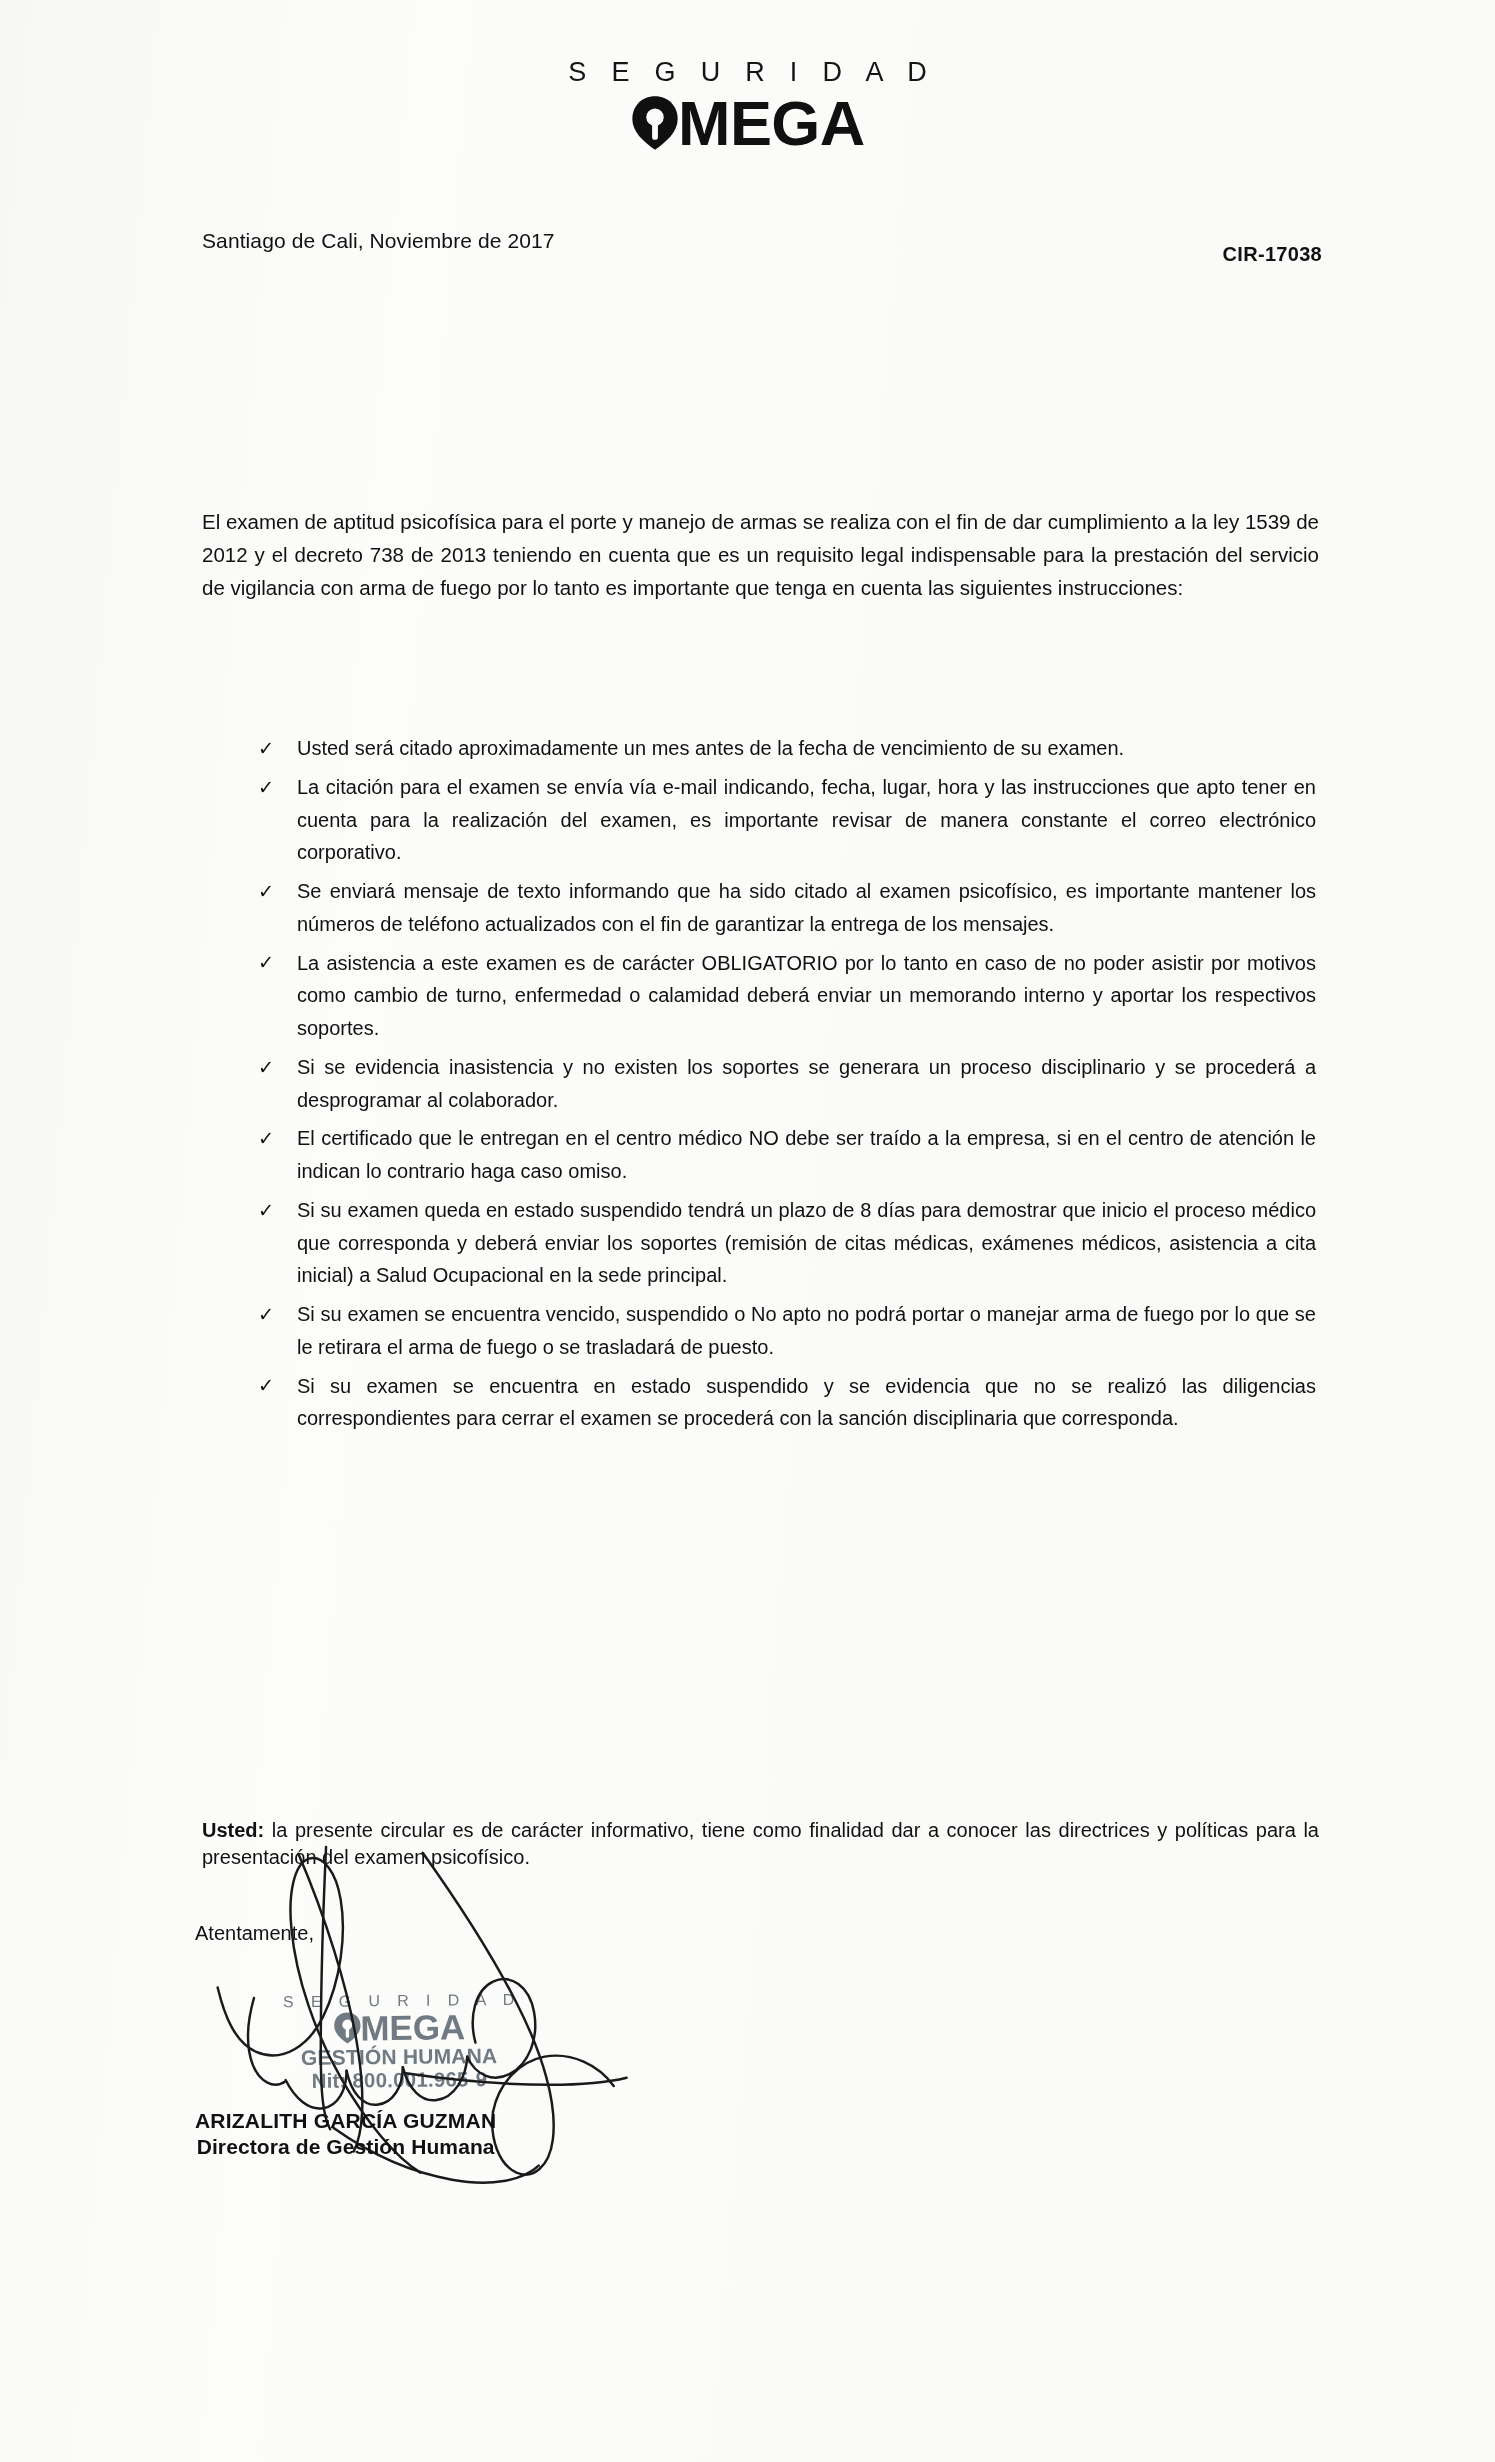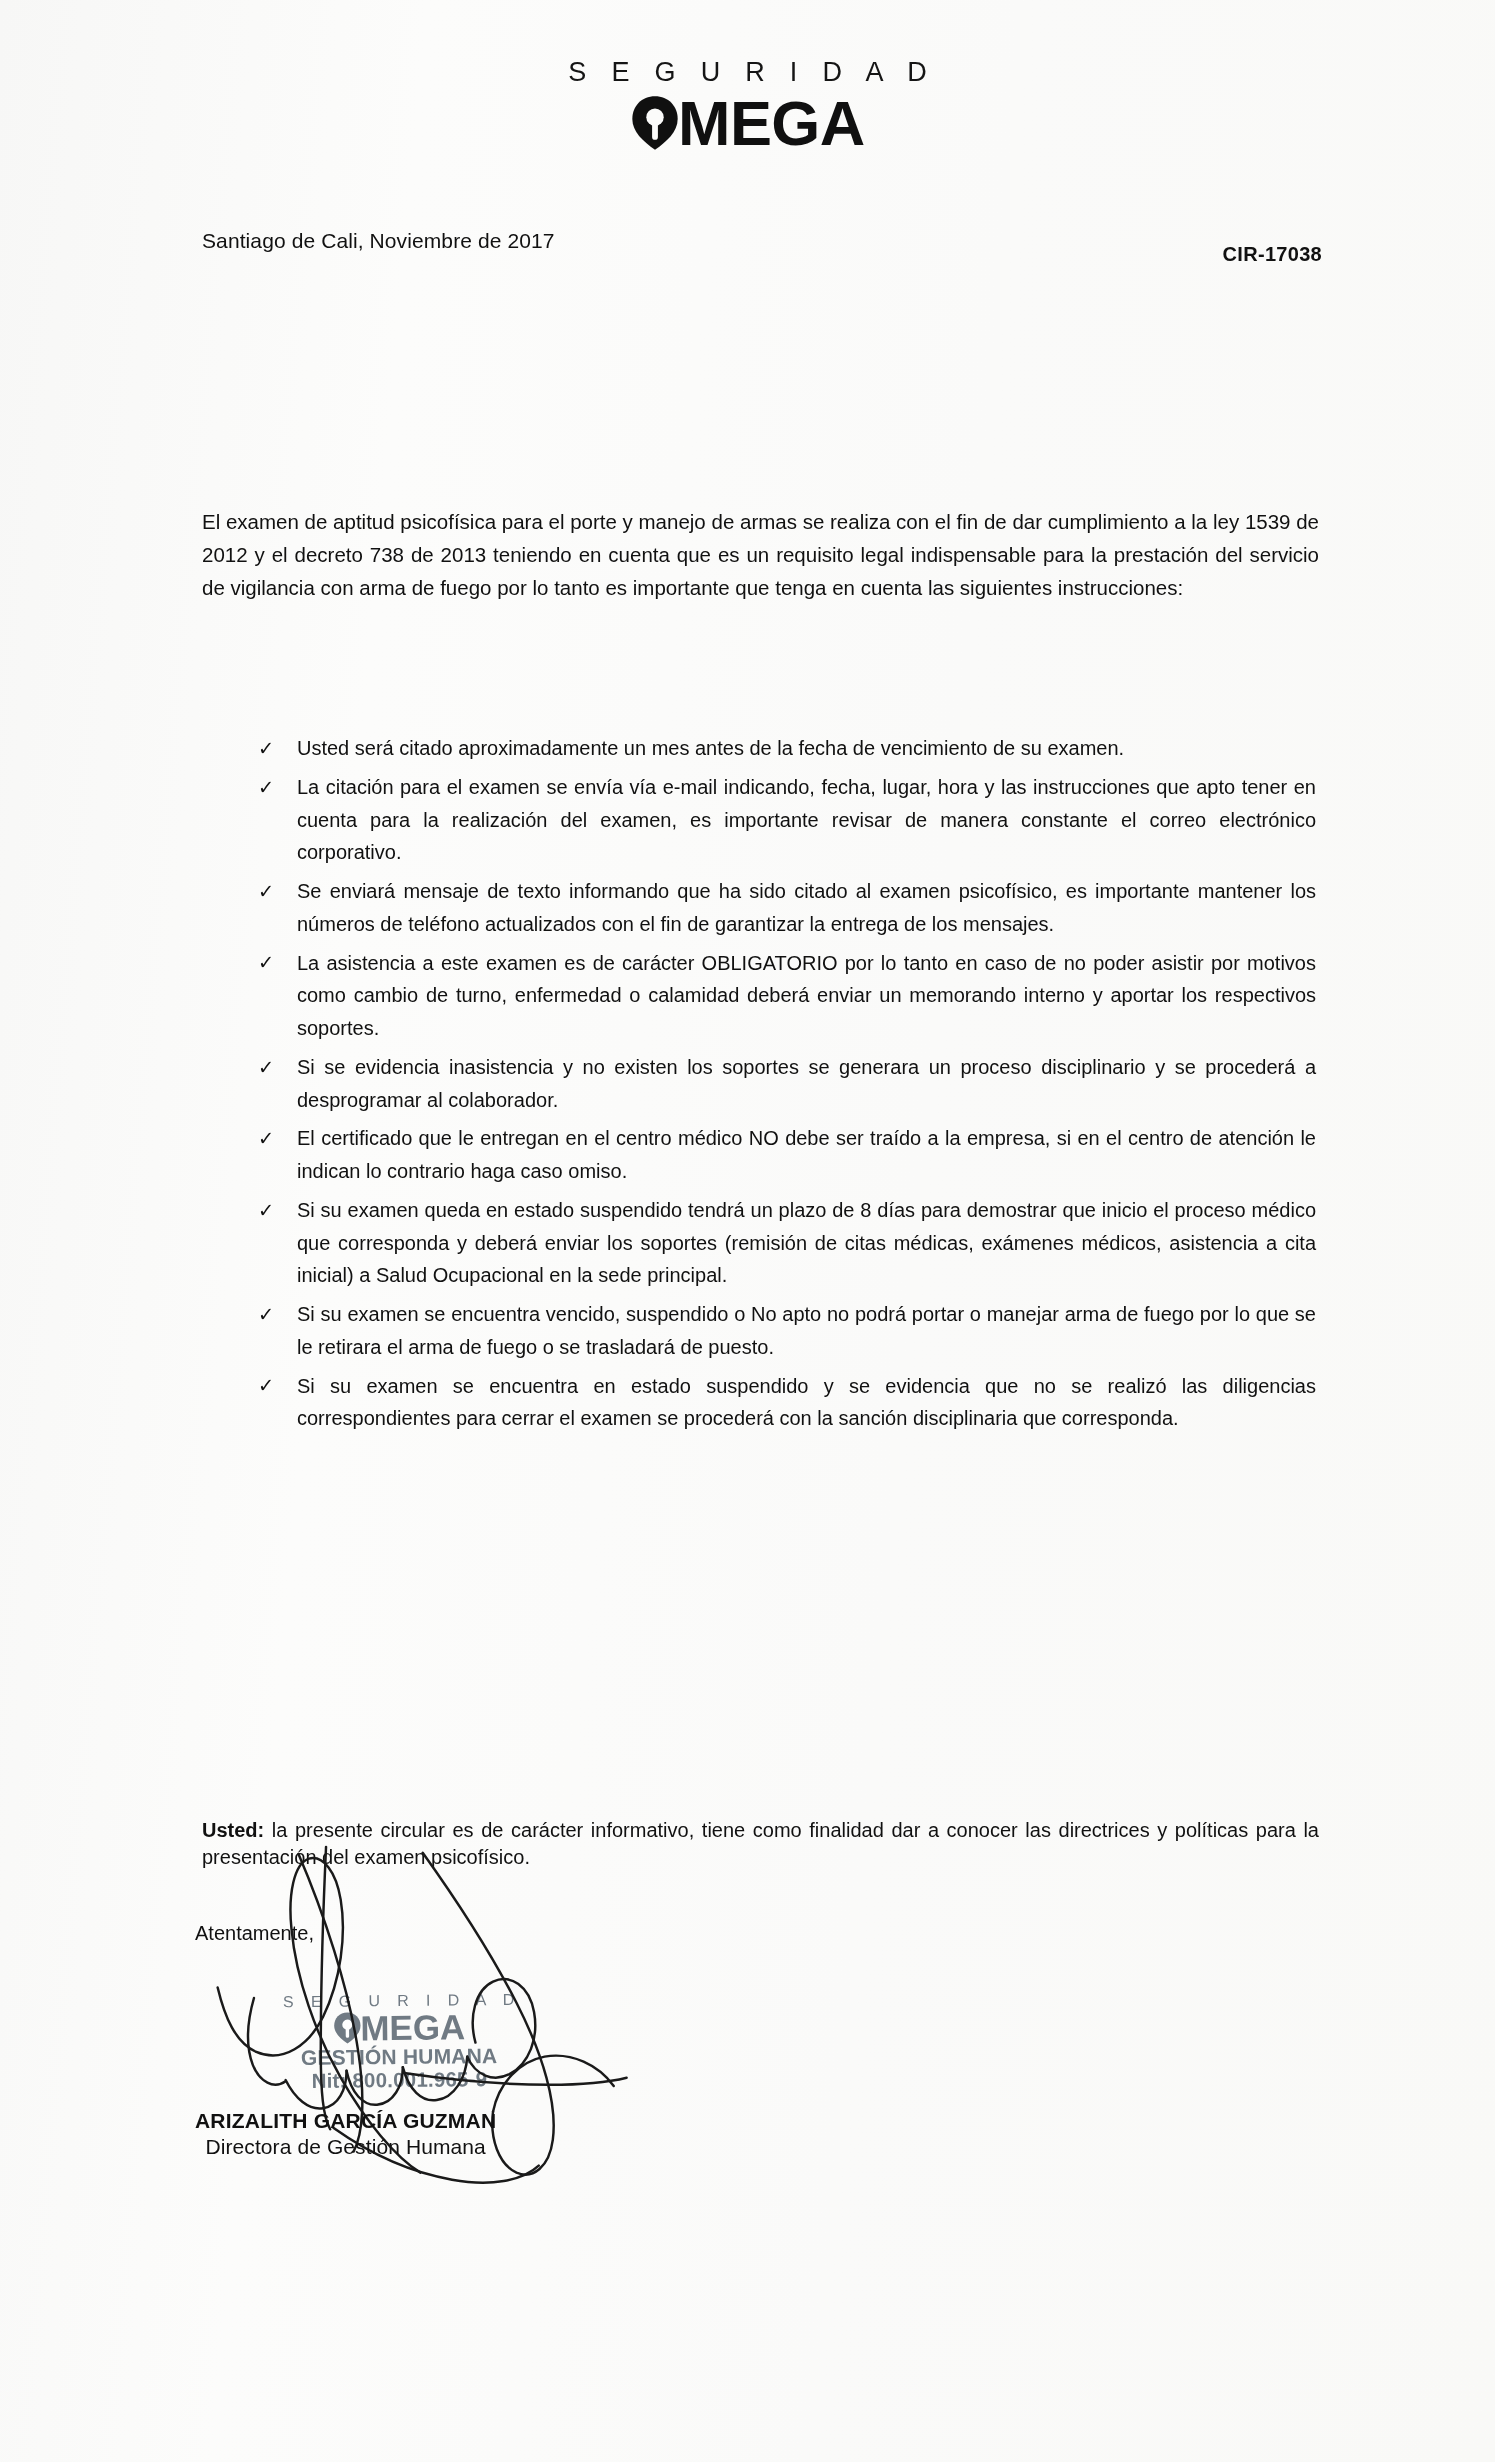--- a/index.html
+++ b/index.html
@@ -224,21 +224,21 @@
     top: 2108px;
     font-size: 21px;
     text-align: center;
   }
   .signer-name {
     font-weight: 700;
     letter-spacing: 0.2px;
     line-height: 1.25;
   }
   .signer-title {
-    font-weight: 400;
+    font-weight: 700;
     line-height: 1.25;
     letter-spacing: 0.1px;
   }
 </style>
 </head>
 <body>
 
 <div id="page">
 
   <div class="letterhead">

